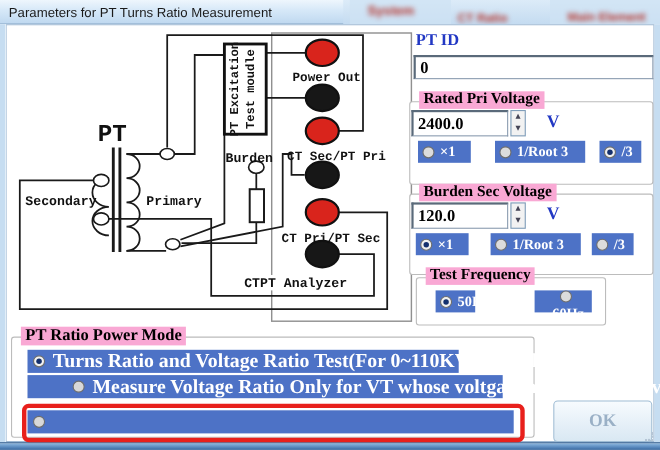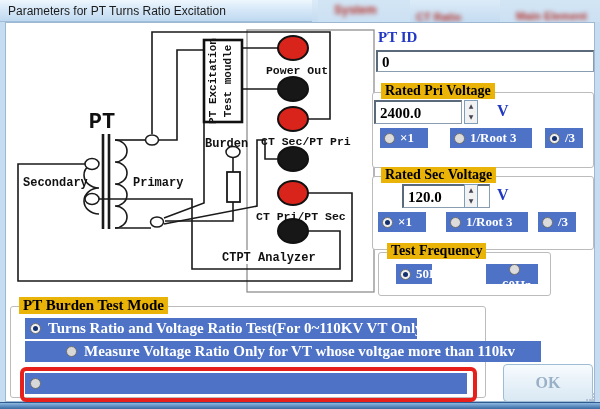--- a/index.html
+++ b/index.html
@@ -32,21 +32,21 @@
 
   
   .lbl-blue { color:#2238c4; font-weight:bold; }
   .pt-id-label { position:absolute; left:378px; top:29px; font-size:15px;text-align:right; }
   .txt-input { position:absolute; background:#fff; border:1px solid #8a9cb0;
     border-top:2px solid #5a6a7a; border-left:2px solid #5a6a7a;
     font-family:"Liberation Serif",serif; font-weight:bold; font-size:15px; color:#000;
     padding:1px 0 0 4px; }
   #ptid-input { left:376px; top:50px; width:218px; height:22px; }
   .group { position:absolute; border:1px solid #bcbcbc; border-radius:3px; background:#fff; }
-  .group > .gt { position:absolute; top:-10px; left:8px; background:#eab308; padding:0 4px;
+  .group > .gt { position:absolute; top:-10px; left:8px; background:#f9a8d4; padding:0 4px;
     font-size:14px; font-weight:bold; color:#000; white-space:nowrap; }
   #grp-pri { left:372px; top:92px; width:222px; height:76px; }
   #grp-sec { left:372px; top:176px; width:222px; height:74px; }
   #grp-freq { left:378px; top:252px; width:173px; height:44px; }
   #grp-mode { left:10px; top:306px; width:476px; height:92px; }
   #grp-mode > .gt { font-size:15px; }
 
   .vinput { position:absolute; width:88px; height:24px; }
   .spin { position:absolute; width:14px; height:24px; border:1px solid #7f9db9; background:#f2f2f2;
     display:flex; flex-direction:column; }
@@ -64,21 +64,21 @@
   .chip .cl { color:#fff; font-weight:bold; font-size:13px; margin-left:5px; white-space:nowrap;
     line-height:20px; }
 
   .mode-chip { position:absolute; left:25px; height:21px; background:#4d72c6; display:flex;
     align-items:center; padding-left:5px; }
   .mode-chip .rb { width:11px; height:11px; border-radius:50%; background:#d8d8d8;
     border:1px solid #6d6d6d; position:relative; flex:none; }
   .mode-chip.sel .rb { background:#f2f2f2; }
   .mode-chip.sel .rb::after { content:""; position:absolute; left:2px; top:2px; width:5px;
     height:5px; border-radius:50%; background:#14306e; }
-  .mode-chip .cl { color:#fff; font-weight:bold; font-size:15px; margin-left:7px;
+  .mode-chip .cl { color:#fff; font-weight:bold; font-size:18px; margin-left:7px;
     white-space:nowrap; }
 
   .red-box { position:absolute; left:20px; top:367px; width:457px; height:35px;
     border:4px solid #e8201c; border-radius:6px; background:transparent; z-index:5; }
 
   .ok-btn { position:absolute; left:503px; top:364px; width:90px; height:38px;
     border:1px solid #9ebcd4; border-radius:4px;
     background:linear-gradient(180deg,#f7fbfe 0%,#e9f2f9 45%,#d9e8f3 100%);
     color:#9ab0c6; font-family:"Liberation Serif",serif; font-weight:bold; font-size:16px; }
   .grip { position:absolute; right:6px; bottom:8px; width:8px; height:8px;
@@ -89,21 +89,21 @@
 
 <div class="bg-strip">
   <div class="bg-seg" style="left:318px;width:92px;"></div>
   <div class="bg-seg" style="left:500px;width:100px;"></div>
   <span class="bg-frag" style="left:334px;top:3px;">System</span>
   <span class="bg-frag" style="left:416px;top:11px;font-size:11px;">CT Ratio</span>
   <span class="bg-frag" style="left:516px;top:10px;font-size:11px;">Main Element</span>
 </div>
 
 <div class="titlebar">
-  <span class="t">Parameters for PT Turns Ratio Excitation</span>
+  <span class="t">Parameters for PT Turns Ratio Measurement</span>
 </div>
 
 <div class="dlg"></div>
 
 <svg style="position:absolute;left:0;top:24px;" width="380" height="276" viewBox="0 0 380 276">
 
   <rect x="247" y="6" width="127" height="262" fill="none" stroke="#909090" stroke-width="1.3"></rect>
 
   <g stroke="#1a1a1a" stroke-width="1.6" fill="none">
     <path d="M242,24 H278"></path>
@@ -181,23 +181,23 @@
 <div class="chip" style="left:450px;top:128px;width:82px;">
   <span class="rb"></span>
   <span class="cl">1/Root 3</span>
 </div>
 <div class="chip sel" style="left:545px;top:128px;width:38px;">
   <span class="rb"></span>
   <span class="cl">/3</span>
 </div>
 
 <div class="group" id="grp-sec">
-  <span class="gt">Rated Sec Voltage</span>
-</div>
-<input class="txt-input vinput" style="left: 374px; top: 184px; margin-left: 28px;" value="120.0">
+  <span class="gt">Burden Sec Voltage</span>
+</div>
+<input class="txt-input vinput" style="left: 374px; top: 184px;" value="120.0">
 <div class="spin" style="left:464px;top:184px;">
   <span>▲</span>
   <span>▼</span>
 </div>
 <span class="unit lbl-blue" style="left:497px;top:186px;">V</span>
 <div class="chip sel" style="left:378px;top:212px;width:48px;">
   <span class="rb"></span>
   <span class="cl">×1</span>
 </div>
 <div class="chip" style="left:446px;top:212px;width:82px;">
@@ -215,27 +215,27 @@
 <div class="chip sel" style="left:396px;top:264px;width:36px;">
   <span class="rb"></span>
   <span class="cl">50Hz</span>
 </div>
 <div class="chip" style="left:486px;top:264px;width:52px;flex-direction:column;">
   <span class="rb"></span>
   <span class="cl">60Hz</span>
 </div>
 
 <div class="group" id="grp-mode">
-  <span class="gt">PT Burden Test Mode</span>
+  <span class="gt">PT Ratio Power Mode</span>
 </div>
 <div class="mode-chip sel" style="top:318px;width:392px;">
   <span class="rb"></span>
   <span class="cl">Turns Ratio and Voltage Ratio Test(For 0~110KV VT Only)</span>
 </div>
-<div class="mode-chip" style="top:341px;width:516px;padding-left:41px;">
+<div class="mode-chip" style="top:341px;width:432px;padding-left:41px;">
   <span class="rb"></span>
   <span class="cl">Measure Voltage Ratio Only for VT whose voltgae more than 110kv</span>
 </div>
 <div class="mode-chip" style="top:373px;width:442px;z-index:6;">
   <span class="rb"></span>
 </div>
 <div class="red-box"></div>
 
 <button class="ok-btn" disabled="">OK</button>
 <div class="grip"></div>

